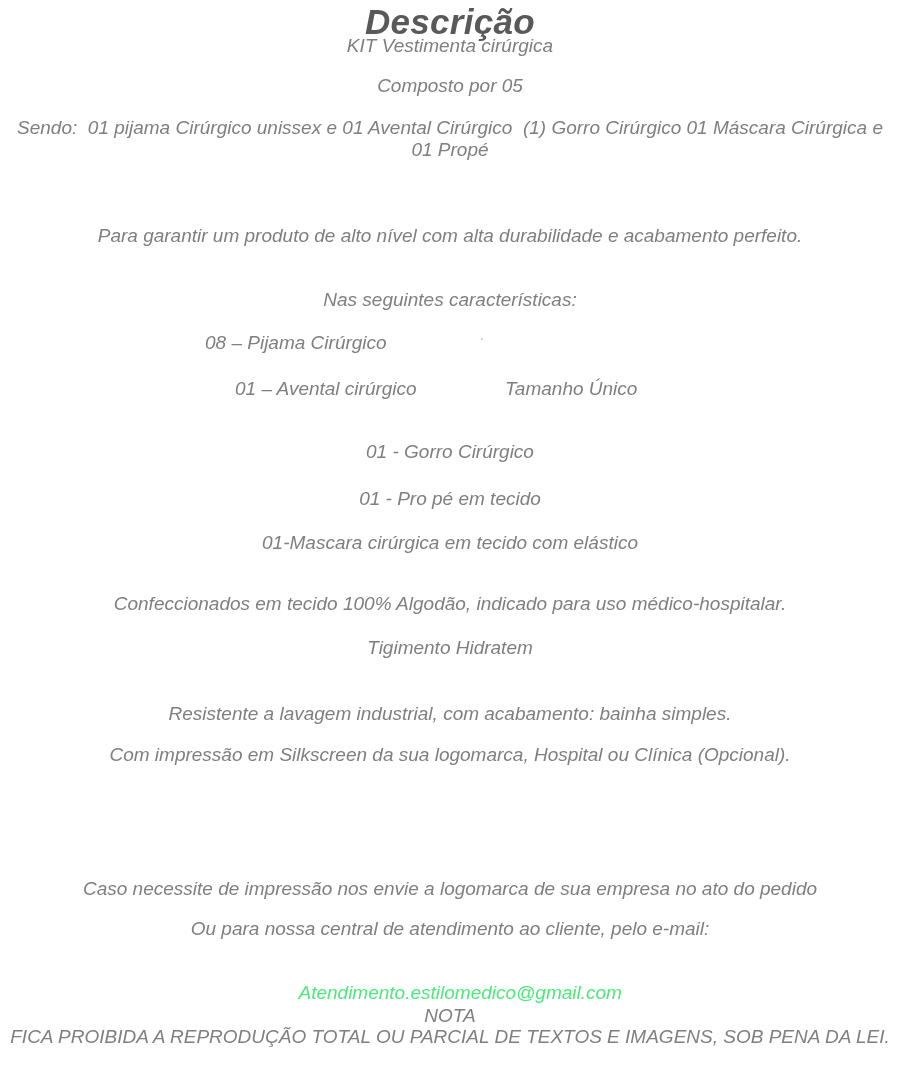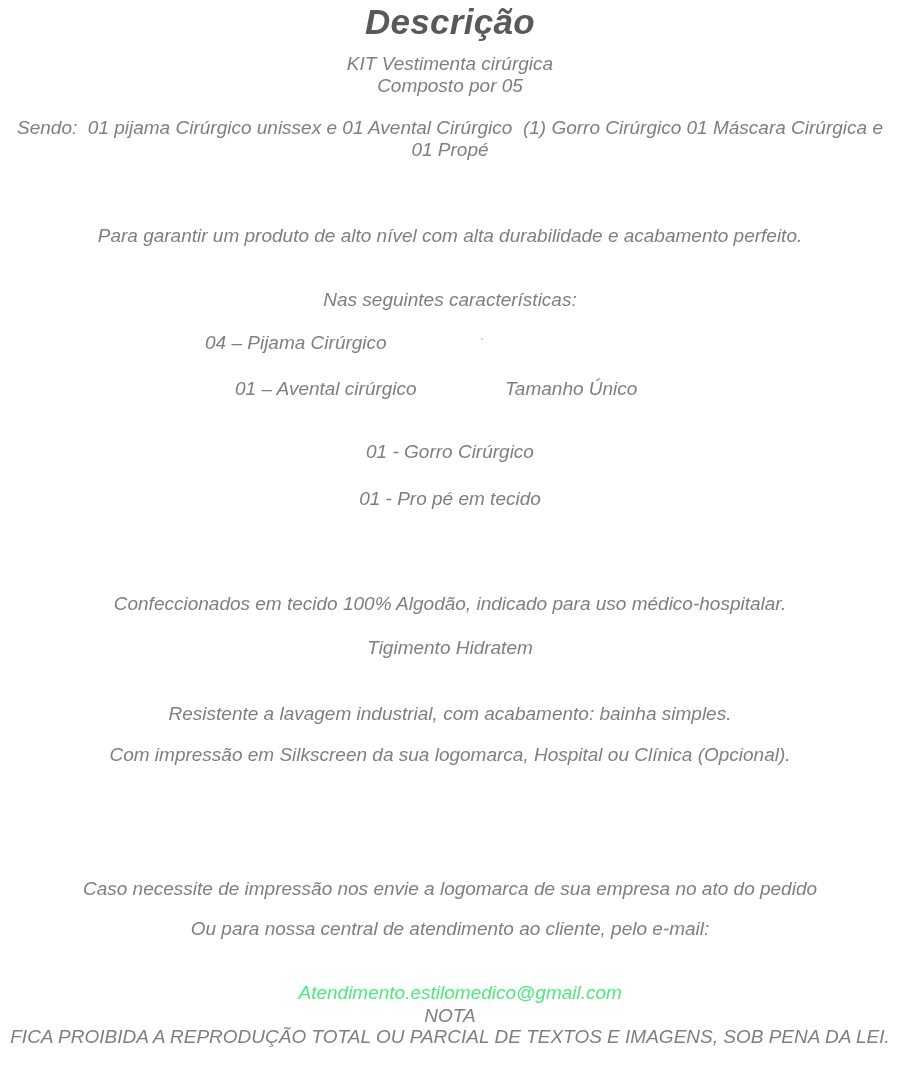--- a/index.html
+++ b/index.html
@@ -57,41 +57,42 @@
     font-style: normal;
   }
 </style>
 </head>
 <body>
 
 <div class="page">
 
   <div class="line title" style="top:5px">Descrição</div>
 
-  <div class="line" style="top:53px">KIT Vestimenta cirúrgica</div>
+  <div class="line" style="top:35px">KIT Vestimenta cirúrgica</div>
   <div class="line" style="top:75px">Composto por 05</div>
 
   <div class="line" style="top:117px">Sendo:  01 pijama Cirúrgico unissex e 01 Avental Cirúrgico  (1) Gorro Cirúrgico 01 Máscara Cirúrgica e</div>
   <div class="line" style="top:139px">01 Propé</div>
 
 
   <div class="line" style="top:225px">Para garantir um produto de alto nível com alta durabilidade e acabamento perfeito.</div>
 
   <div class="line" style="top:289px">Nas seguintes características:</div>
 
-  <div class="abs" style="top:332px; left:205px">04 – Pijama Cirúrgico</div>
+  <div class="abs" style="top:332px; left:205px">08 – Pijama Cirúrgico</div>
   <span class="stray" style="top:337px; left:481px">'</span>
 
   <div class="abs" style="top:378px; left:235px">01 – Avental cirúrgico</div>
   <div class="abs" style="top:378px; left:505px">Tamanho Único</div>
 
   <div class="line" style="top:441px">01 - Gorro Cirúrgico</div>
 
   <div class="line" style="top:488px">01 - Pro pé em tecido</div>
 
+  <div class="line" style="top:532px">01-Mascara cirúrgica em tecido com elástico</div>
 
   <div class="line" style="top:593px">Confeccionados em tecido 100% Algodão, indicado para uso médico-hospitalar.</div>
 
   <div class="line" style="top:637px">Tigimento Hidratem</div>
 
   <div class="line" style="top:703px">Resistente a lavagem industrial, com acabamento: bainha simples.</div>
 
   <div class="line" style="top:744px">Com impressão em Silkscreen da sua logomarca, Hospital ou Clínica (Opcional).</div>
 
 

